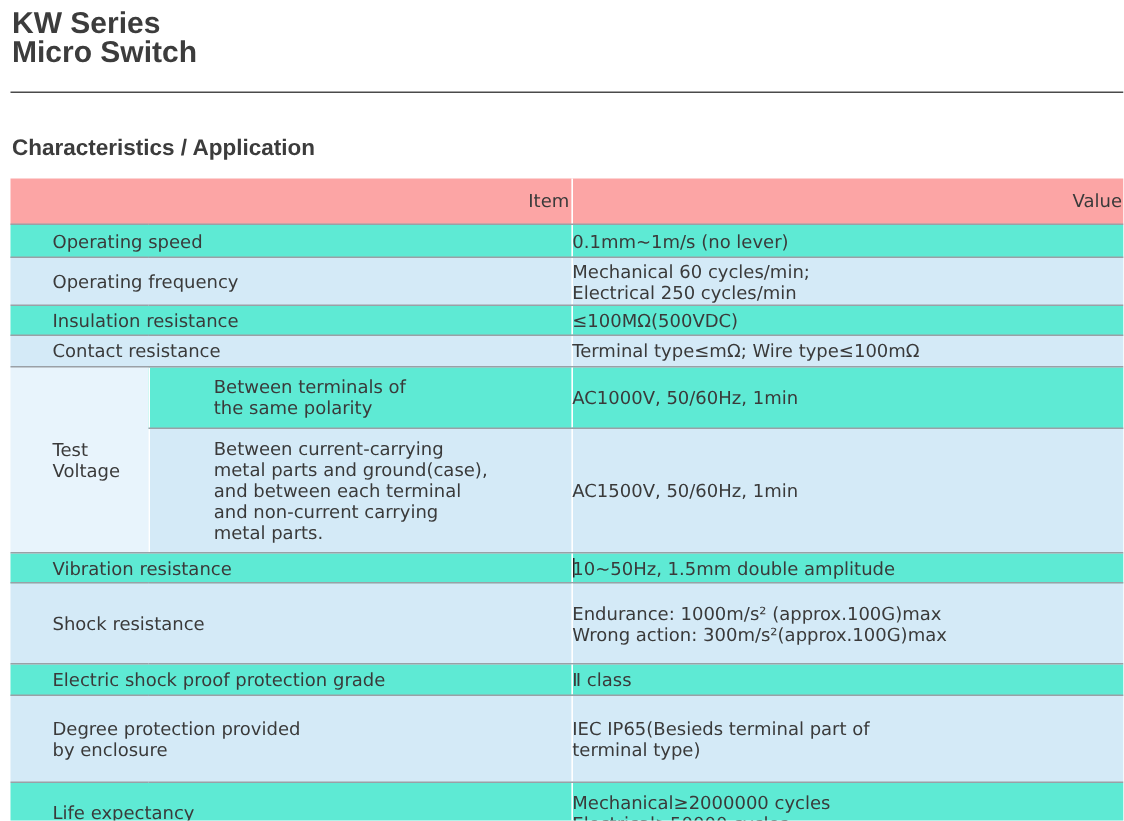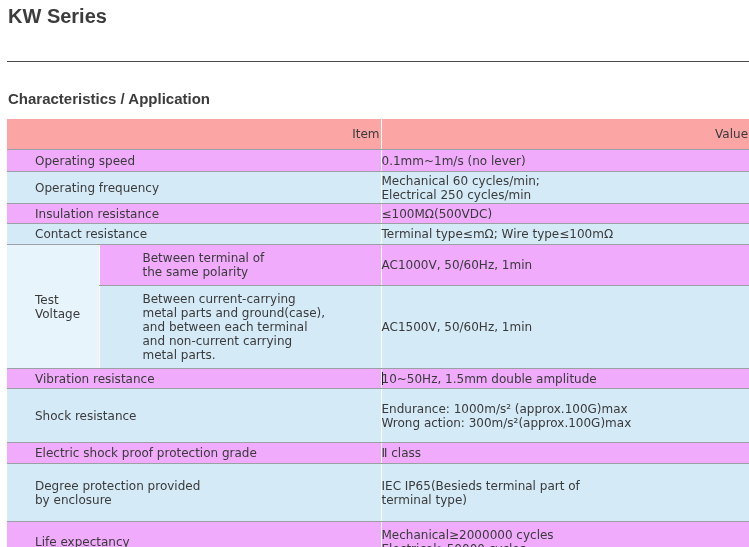--- a/index.html
+++ b/index.html
@@ -32,35 +32,36 @@
     border-bottom: 1px solid #9aa0a6; text-align: right; color: #3a3a3a;
   }
   .spec-table th.col-item { border-right: 1px solid #ffffff; }
   .spec-table td {
     border-bottom: 1px solid #9aa0a6; padding: 0; vertical-align: middle;
   }
   .spec-table td.item { padding-left: 28px; }
   .spec-table td.sub { padding-left: 43px; border-left: 1px solid #ffffff; }
   .spec-table td.val { border-left: 1px solid #ffffff; }
   .spec-table td.group { padding-left: 28px; }
-  tr.light td { background: #f0abfc; }
+  tr.light td { background: #5eead4; }
   tr.dark td { background: #d4eaf7; }
   td.group-cell { background: #e8f4fc !important; }
   tr.last td { border-bottom: 2px solid #4a4a4a; }
   .line { display: block; white-space: nowrap; }
   .caret {
     display: inline-block; width: 1px; height: 13px; background: #222;
     vertical-align: -2px; margin-right: -1px;
   }
 </style>
 </head>
 <body>
 
 <div class="doc-title">
   <div>KW Series</div>
+  <div>Micro Switch</div>
 </div>
 <div class="rule"></div>
 
 <div class="section-title">Characteristics / Application</div>
 
 <table class="spec-table">
   <colgroup>
     <col style="width:92px">
     <col style="width:282px">
     <col style="width:368px">
@@ -104,21 +105,21 @@
       <td class="val">
           <span class="line">Terminal type≤mΩ; Wire type≤100mΩ</span>
         </td>
     </tr>
     <tr class="light" style="height:41px">
       <td rowspan="2" class="group group-cell">
         <span class="line">Test</span>
         <span class="line">Voltage</span>
       </td>
       <td class="sub">
-        <span class="line">Between terminal of</span>
+        <span class="line">Between terminals of</span>
         <span class="line">the same polarity</span>
       </td>
       <td class="val">
           <span class="line">AC1000V, 50/60Hz, 1min</span>
         </td>
     </tr>
     <tr class="dark" style="height:83px">
       <td class="sub">
         <span class="line">Between current-carrying</span>
         <span class="line">metal parts and ground(case),</span>

